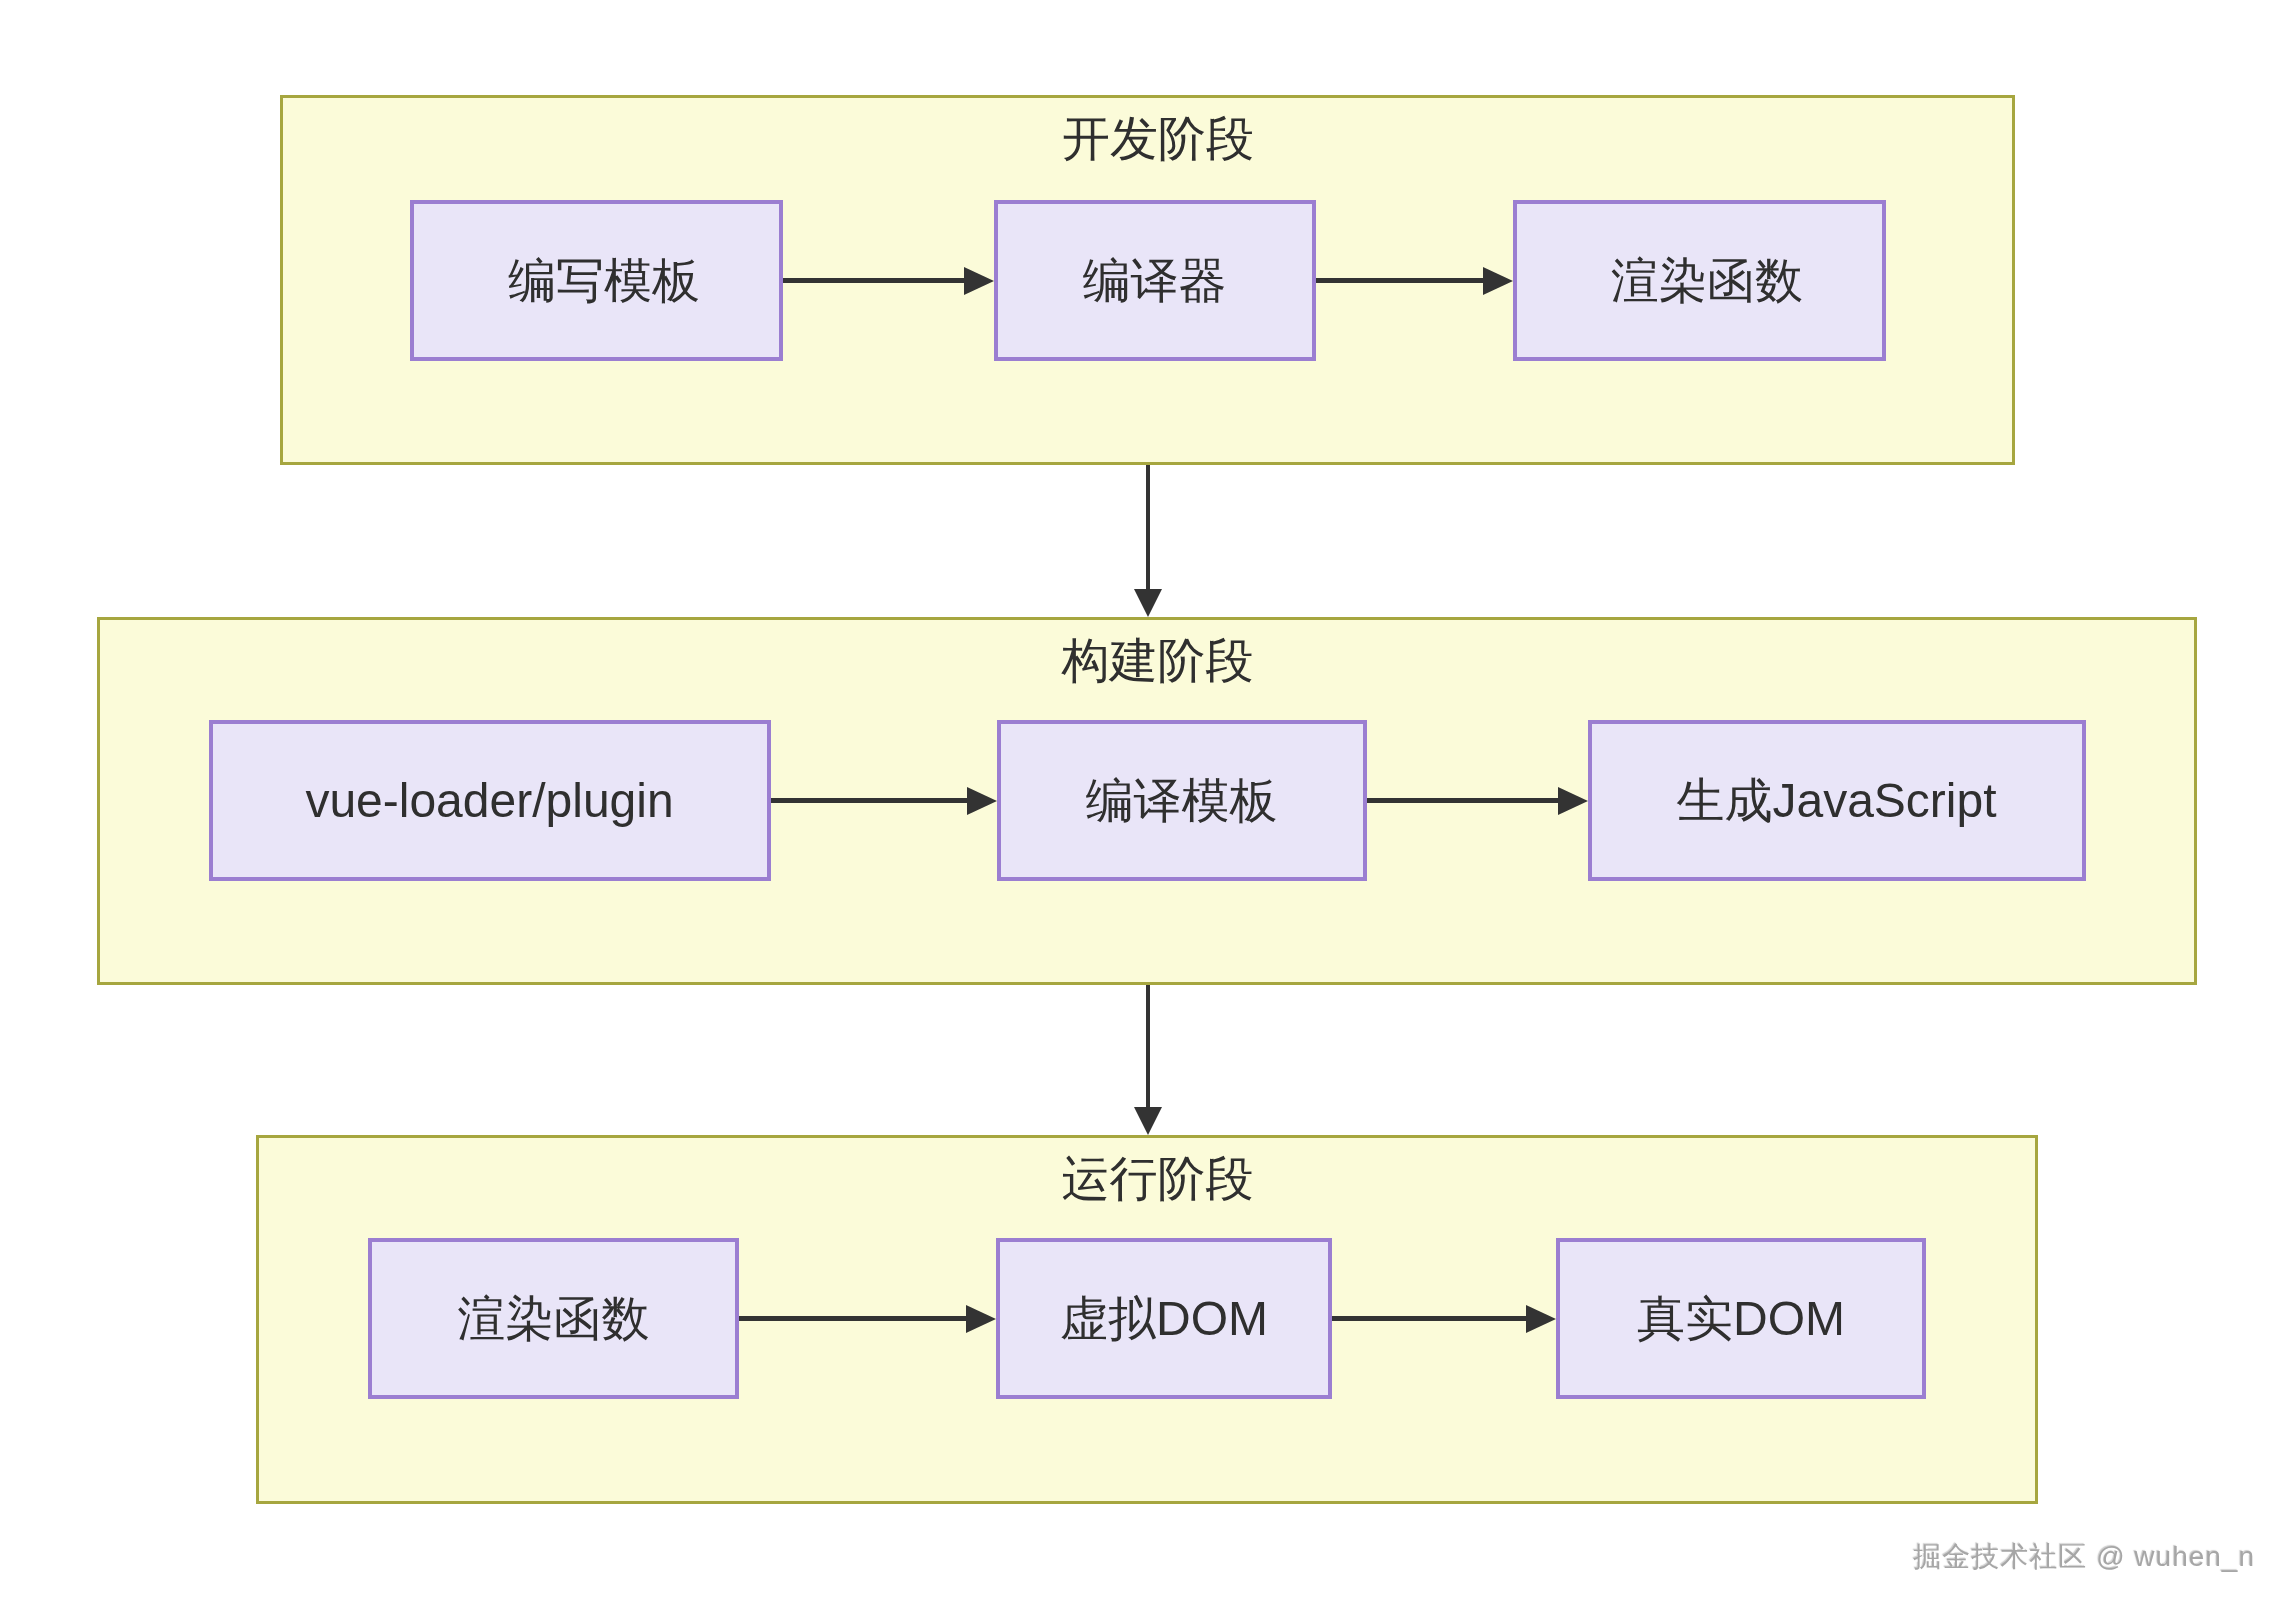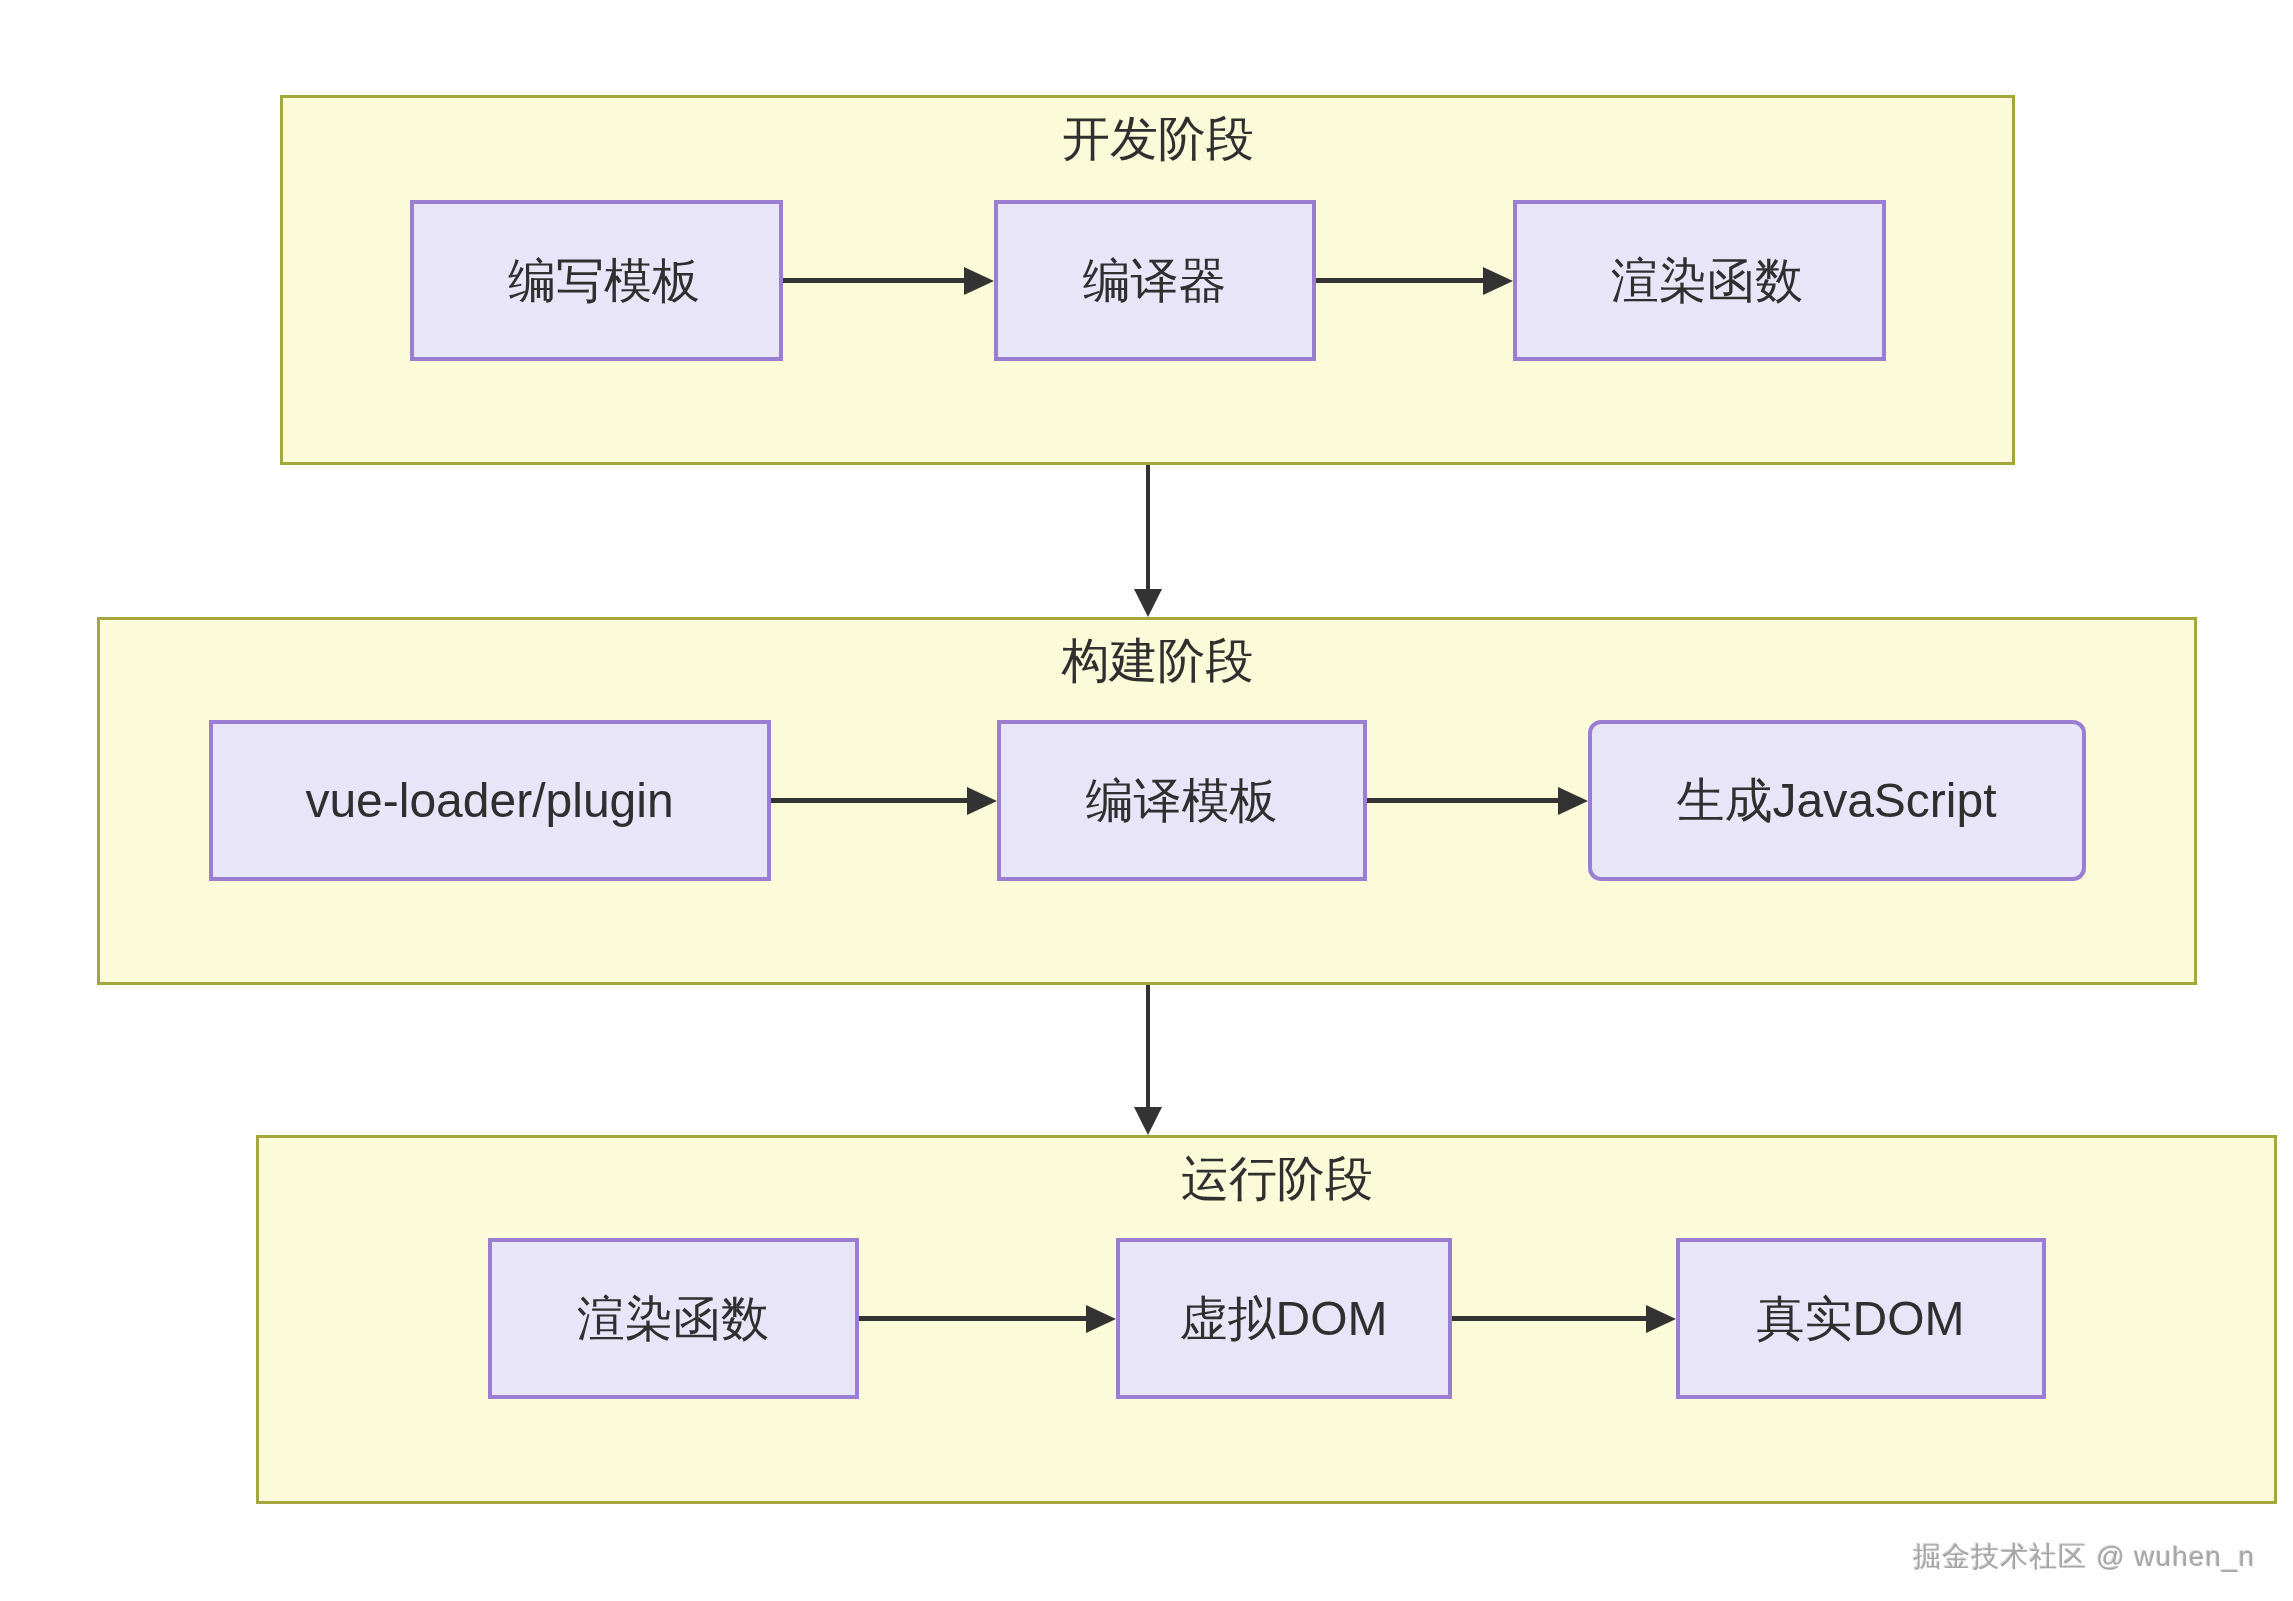--- a/index.html
+++ b/index.html
@@ -16,21 +16,21 @@
 
   
   .stage {
     position: absolute;
     box-sizing: border-box;
     background: var(--stage-fill, #fbfbd9);
     border: 3px solid var(--stage-border, #a6a63f);
   }
   .stage-dev     { left: 280px; top: 95px;   width: 1735px; height: 370px; }
   .stage-build   { left: 97px;  top: 617px;  width: 2100px; height: 368px; }
-  .stage-runtime { left: 256px; top: 1135px; width: 2021px; height: 369px; }
+  .stage-runtime { left: 256px; top: 1135px; width: 1782px; height: 369px; }
 
   .stage-title {
     margin-top: 12px;
     text-align: center;
     font-size: 48px;
     line-height: 1.2;
     color: var(--text, #2f2f2f);
     padding-left: 21px;
   }
 
@@ -52,21 +52,21 @@
     background: var(--node-fill, #e9e5f8);
     border: 4px solid var(--node-border, #9b7ed1);
     display: flex;
     align-items: center;
     justify-content: center;
     font-size: 48px;
     color: var(--text, #2f2f2f);
     white-space: nowrap;
   }
   .n375 { width: 373px; padding-left: 16px; } .n324 { width: 322px; } .n565 { width: 562px; }
-  .n372 { width: 370px; } .n500 { width: 498px; border-radius: 13px; } .n338 { width: 336px; }
+  .n372 { width: 370px; } .n500 { width: 498px; } .n338 { width: 336px; }
   .n373 { width: 371px; }
 
   
   .conn { display: flex; align-items: center; }
   .c212 { width: 211px; } .c198 { width: 197px; } .c227 { width: 226px; }
   .c222 { width: 221px; } .c258 { width: 257px; } .c225 { width: 224px; }
   .cline { flex: 1; height: 5px; background: var(--arrow, #333333); }
   .chead {
     width: 0; height: 0;
     border-top: 14px solid transparent;

